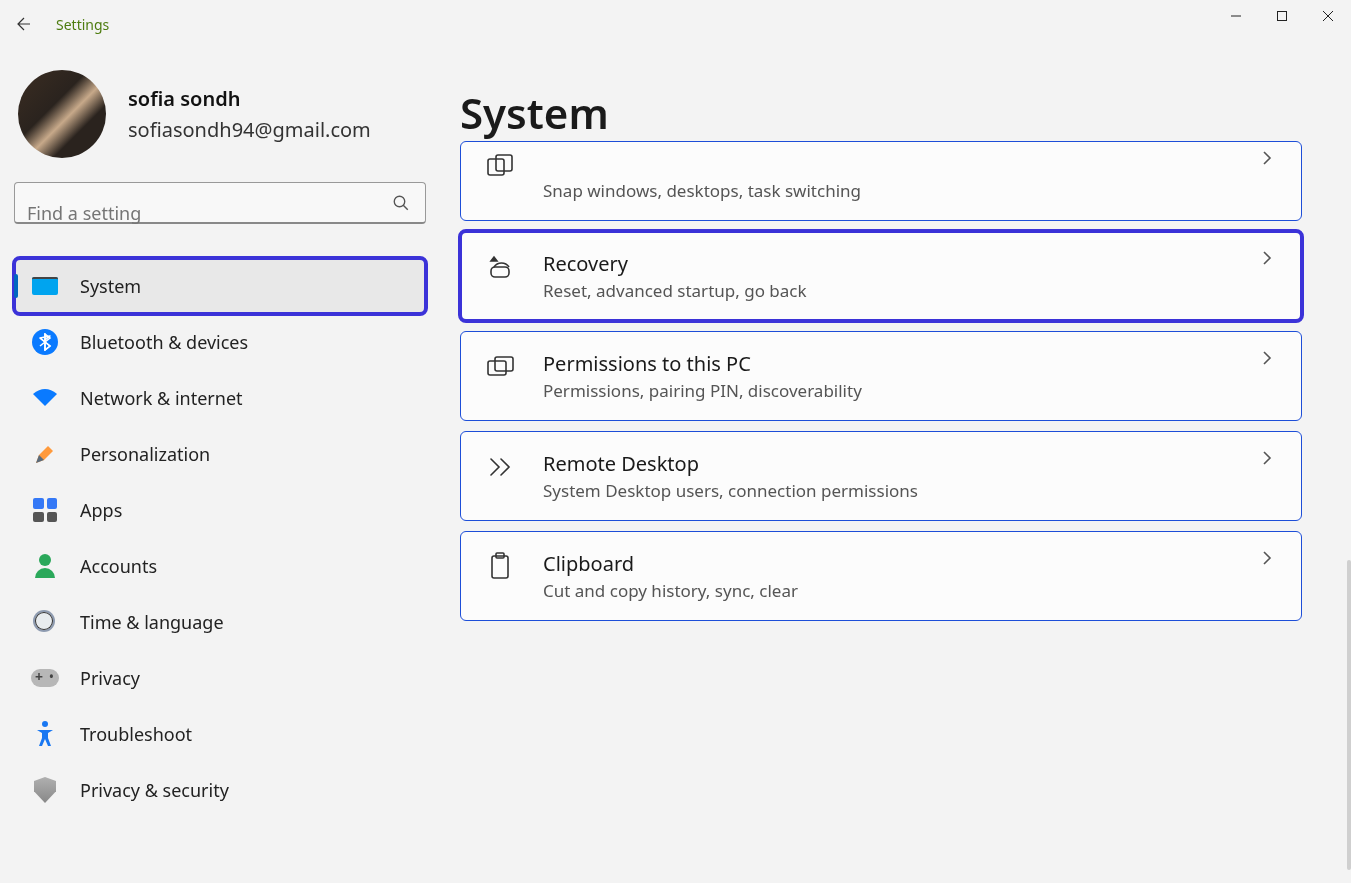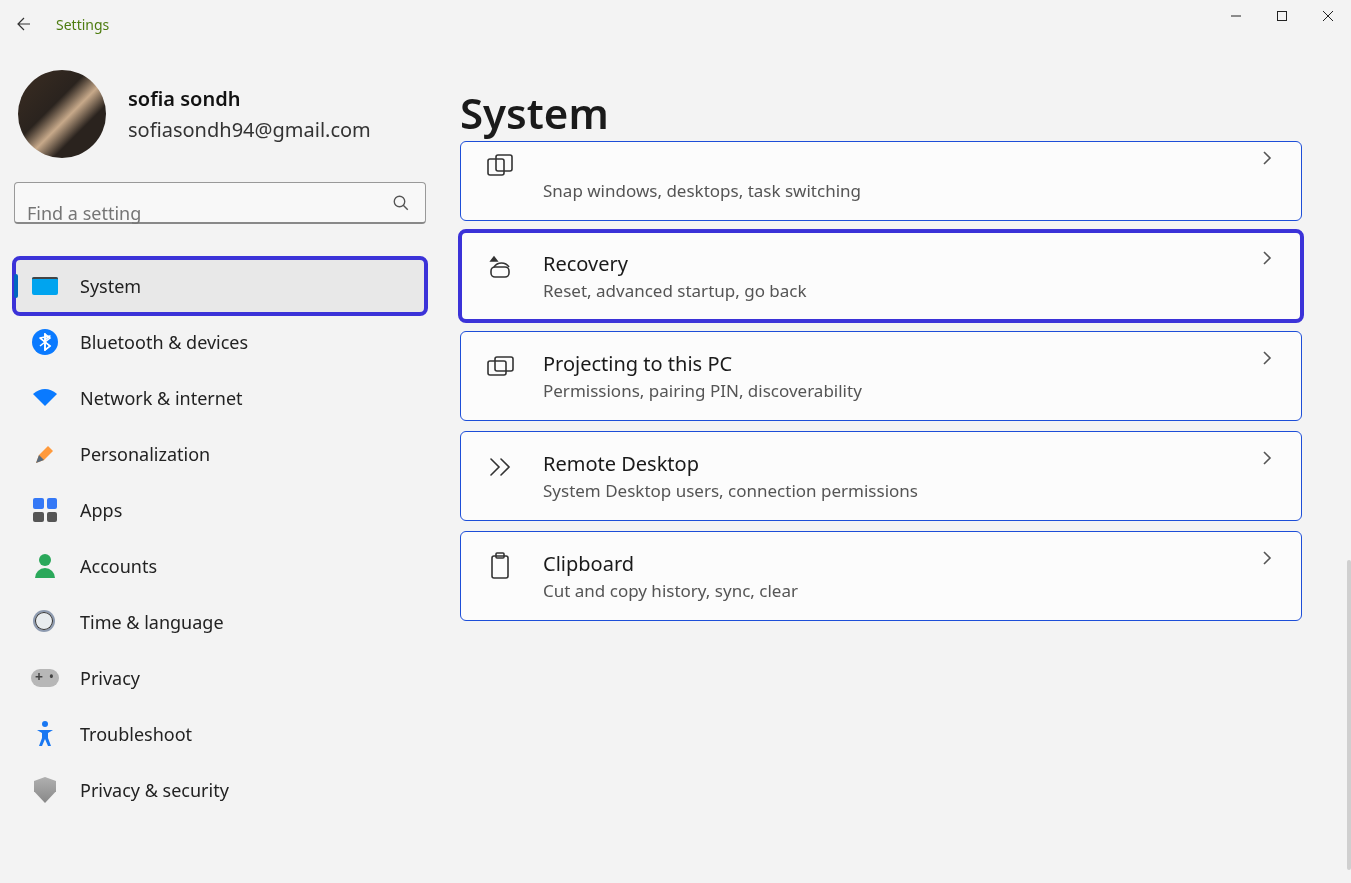--- a/index.html
+++ b/index.html
@@ -254,21 +254,21 @@
       </div>
 
       <div class="row">
         <div class="row-icon">
           <svg width="30" height="28" viewBox="0 0 30 28" fill="none" stroke="#333" stroke-width="1.6">
               <rect x="3" y="8" width="18" height="14" rx="2"></rect>
               <rect x="10" y="4" width="18" height="14" rx="2"></rect>
             </svg>
         </div>
         <div class="row-text">
-          <div class="row-title">Projecting to this PC</div>
+          <div class="row-title">Permissions to this PC</div>
           <div class="row-sub">Permissions, pairing PIN, discoverability</div>
         </div>
         <div class="row-chevron">
           <svg width="10" height="16" viewBox="0 0 10 16" fill="none" stroke="#555" stroke-width="1.6">
               <path d="M2 2l6 6-6 6"></path>
             </svg>
         </div>
       </div>
 
       <div class="row">

